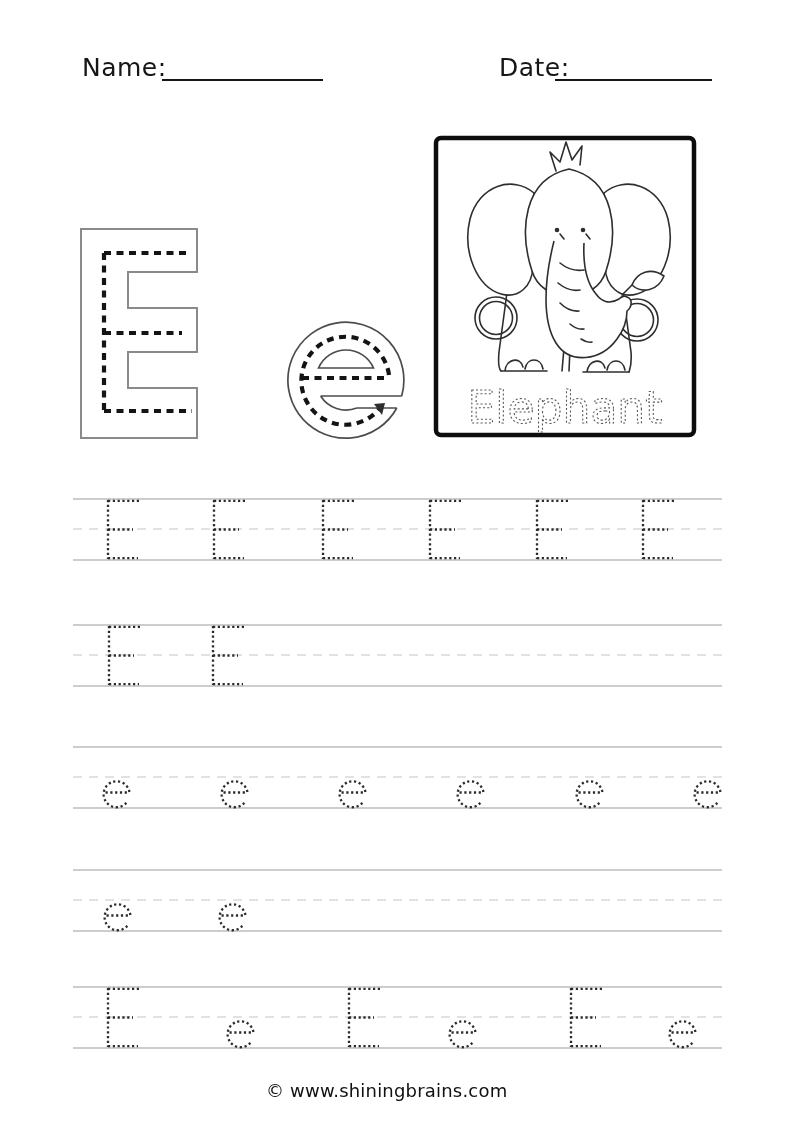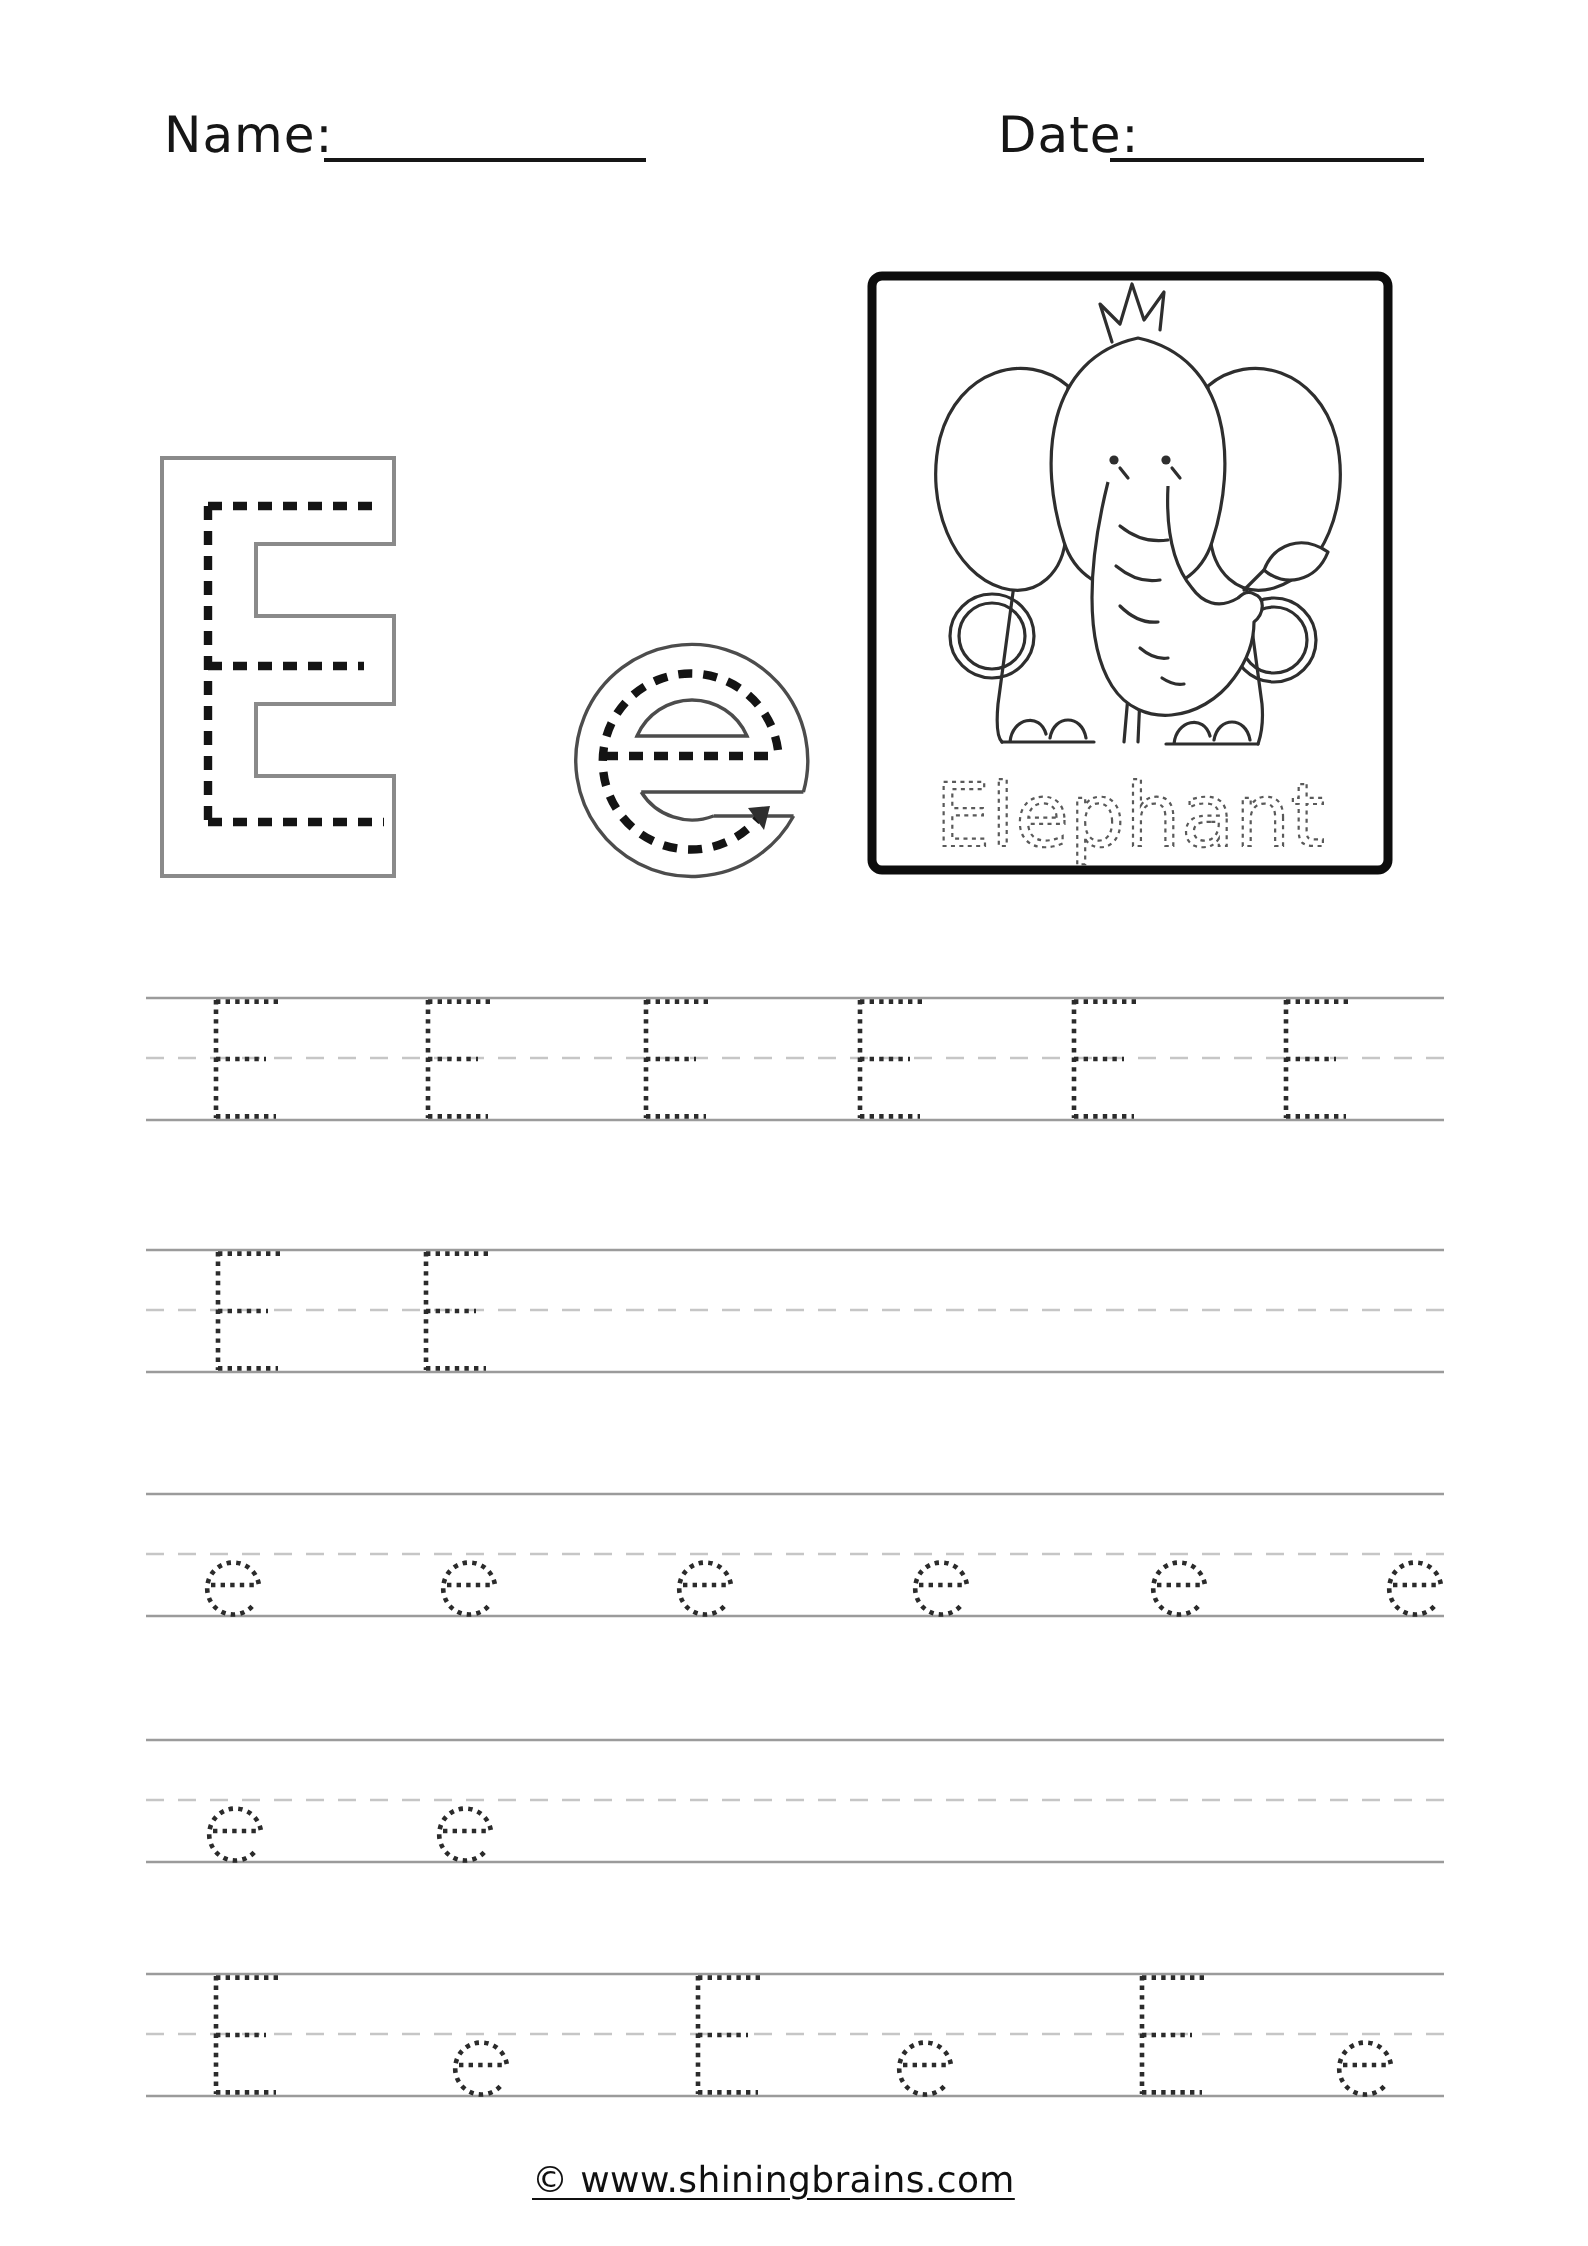--- a/index.html
+++ b/index.html
@@ -2,21 +2,21 @@
 <html><head>
 <meta charset="utf-8">
 <style>
   html,body{margin:0;padding:0;background:#ffffff;}
   .page{position:relative;width:794px;height:1123px;background:#fff;overflow:hidden;
         font-family:"DejaVu Sans","Liberation Sans",sans-serif;}
   .hlabel{position:absolute;top:53px;font-size:25px;color:#161616;letter-spacing:.5px;white-space:nowrap;}
   .hline{position:absolute;top:64px;height:15px;border-bottom:2px solid #161616;}
   .abs{position:absolute;}
   .footer{position:absolute;top:1080px;left:266px;font-size:18px;color:#101010;
-          text-decoration:underline;text-underline-offset:3px;letter-spacing:.2px;cursor:pointer;}
+          text-underline-offset:3px;letter-spacing:.2px;cursor:pointer;}
   
   .bigoutline{fill:#ffffff;stroke:#8a8a8a;stroke-width:2;}
   .eoutline{fill:none;stroke:#4c4c4c;stroke-width:1.7;}
   .bigdash{stroke:var(--ink,#141414);stroke-width:4.2;stroke-dasharray:7 5.5;fill:none;stroke-linecap:butt;}
   
   .cardborder{fill:none;stroke:var(--border,#0d0d0d);stroke-width:4.5;}
   .eph{fill:none;stroke:#2e2e2e;stroke-width:1.6;stroke-linecap:round;stroke-linejoin:round;}
   .ephw{fill:#ffffff;stroke:#2e2e2e;stroke-width:1.6;stroke-linejoin:round;}
   .ephdot{fill:#2e2e2e;stroke:none;}
   .cap{fill:none;stroke:#5a5a5a;stroke-width:1.1;stroke-dasharray:2 2.2;

